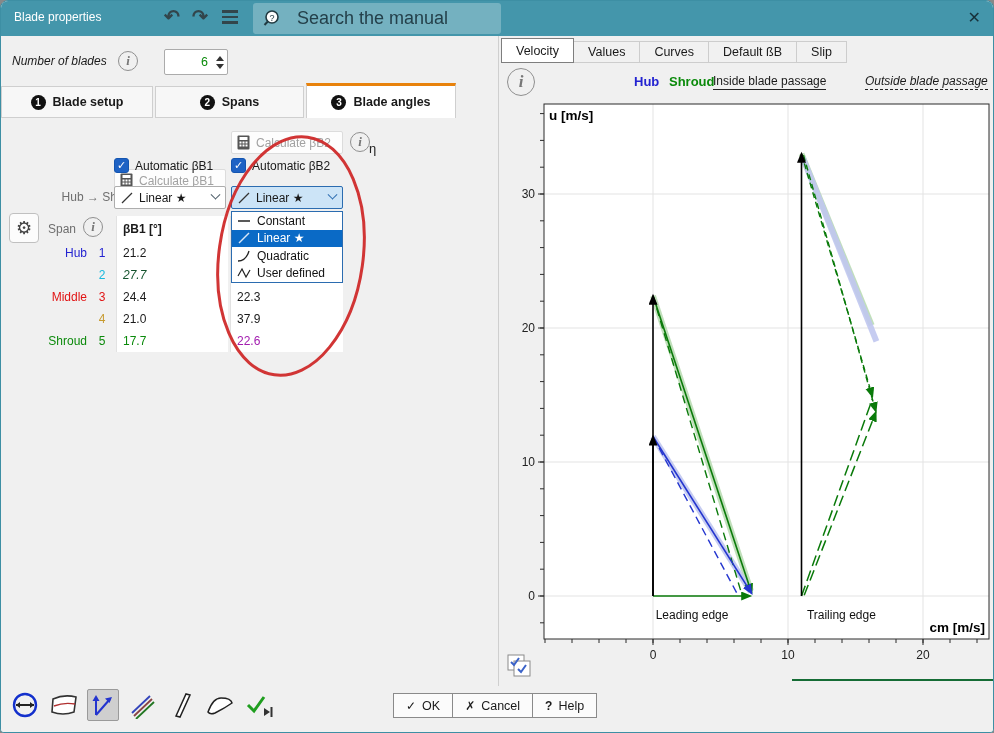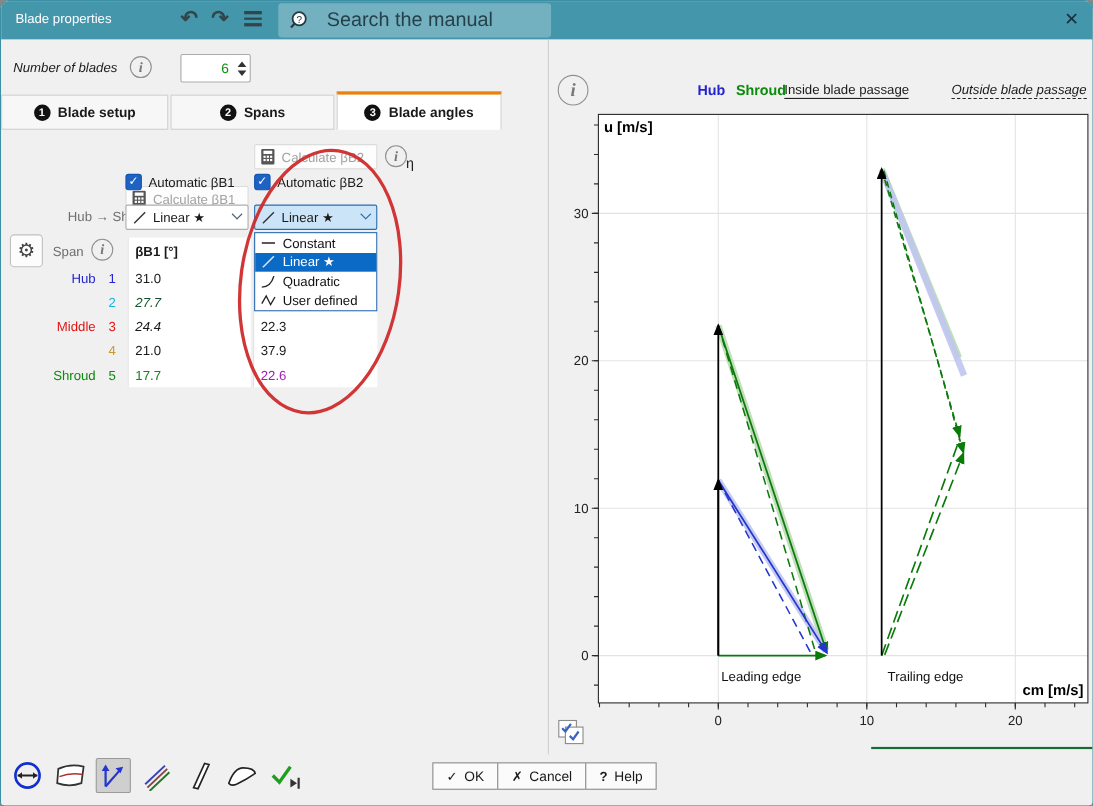--- a/index.html
+++ b/index.html
@@ -225,50 +225,67 @@
 
     <div class="tbl-colbg" style="left:115px;width:112px;"></div>
     <div class="tbl-colbg" style="left:229px;width:113px;"></div>
     <span class="tbl-hdr-span">Span</span>
     <span class="info-circle tbl-hdr-info">i</span>
     <span class="tbl-hdr-b1">βB1 [°]</span>
 
     <div class="trow" style="top:206px;">
       <span class="tcell-zone" style="color: rgb(35, 35, 209);">Hub</span>
       <span class="tcell-num" style="color: rgb(35, 35, 209);">1</span>
-      <span class="tcell-b1" style="color: rgb(26, 26, 26);">31.0</span>
+      <span class="tcell-b1" style="color: rgb(26, 26, 26);">21.2</span>
       <span class="tcell-b2" style="color: rgb(26, 26, 26);"></span>
     </div>
     <div class="trow" style="top:228px;">
       <span class="tcell-zone" style="color: rgb(26, 26, 26);"></span>
       <span class="tcell-num" style="color: rgb(24, 184, 221);">2</span>
       <span class="tcell-b1" style="color: #14532d; font-style: italic;">27.7</span>
       <span class="tcell-b2" style="color: rgb(26, 26, 26);"></span>
     </div>
     <div class="trow" style="top:250px;">
       <span class="tcell-zone" style="color: rgb(225, 20, 20);">Middle</span>
       <span class="tcell-num" style="color: rgb(225, 20, 20);">3</span>
-      <span class="tcell-b1" style="color: rgb(26, 26, 26); font-style: italic;">24.4</span>
+      <span class="tcell-b1" style="color: rgb(26, 26, 26);">24.4</span>
       <span class="tcell-b2" style="color: rgb(26, 26, 26);">22.3</span>
     </div>
     <div class="trow" style="top:272px;">
       <span class="tcell-zone" style="color: rgb(26, 26, 26);"></span>
       <span class="tcell-num" style="color: rgb(199, 154, 46);">4</span>
       <span class="tcell-b1" style="color: rgb(26, 26, 26);">21.0</span>
       <span class="tcell-b2" style="color: rgb(26, 26, 26);">37.9</span>
     </div>
     <div class="trow" style="top:294px;">
       <span class="tcell-zone" style="color: rgb(11, 138, 11);">Shroud</span>
       <span class="tcell-num" style="color: rgb(11, 138, 11);">5</span>
       <span class="tcell-b1" style="color: rgb(11, 138, 11);">17.7</span>
       <span class="tcell-b2" style="color: #a21caf;">22.6</span>
     </div>
   </div>
 
   <div class="right-panel">
+    <div class="rtabs">
+      <div class="rtab active">
+          <span>Velocity</span>
+        </div>
+      <div class="rtab">
+          <span>Values</span>
+        </div>
+      <div class="rtab">
+          <span>Curves</span>
+        </div>
+      <div class="rtab">
+          <span>Default ßB</span>
+        </div>
+      <div class="rtab">
+          <span>Slip</span>
+        </div>
+    </div>
 
     <span class="info-circle" style="position:absolute;left:8px;top:32px;width:28px;height:28px;font-size:17px;">i</span>
 
     <div class="legend">
       <span class="lg-hub" style="left: 135px; color: rgb(35, 35, 209);">Hub</span>
       <span class="lg-shroud" style="left: 170px; color: rgb(11, 138, 11);">Shroud</span>
       <span class="lg-inside" style="left:214px;">Inside blade passage</span>
       <span class="lg-outside" style="left:366px;font-style:italic;">Outside blade passage</span>
     </div>
 

